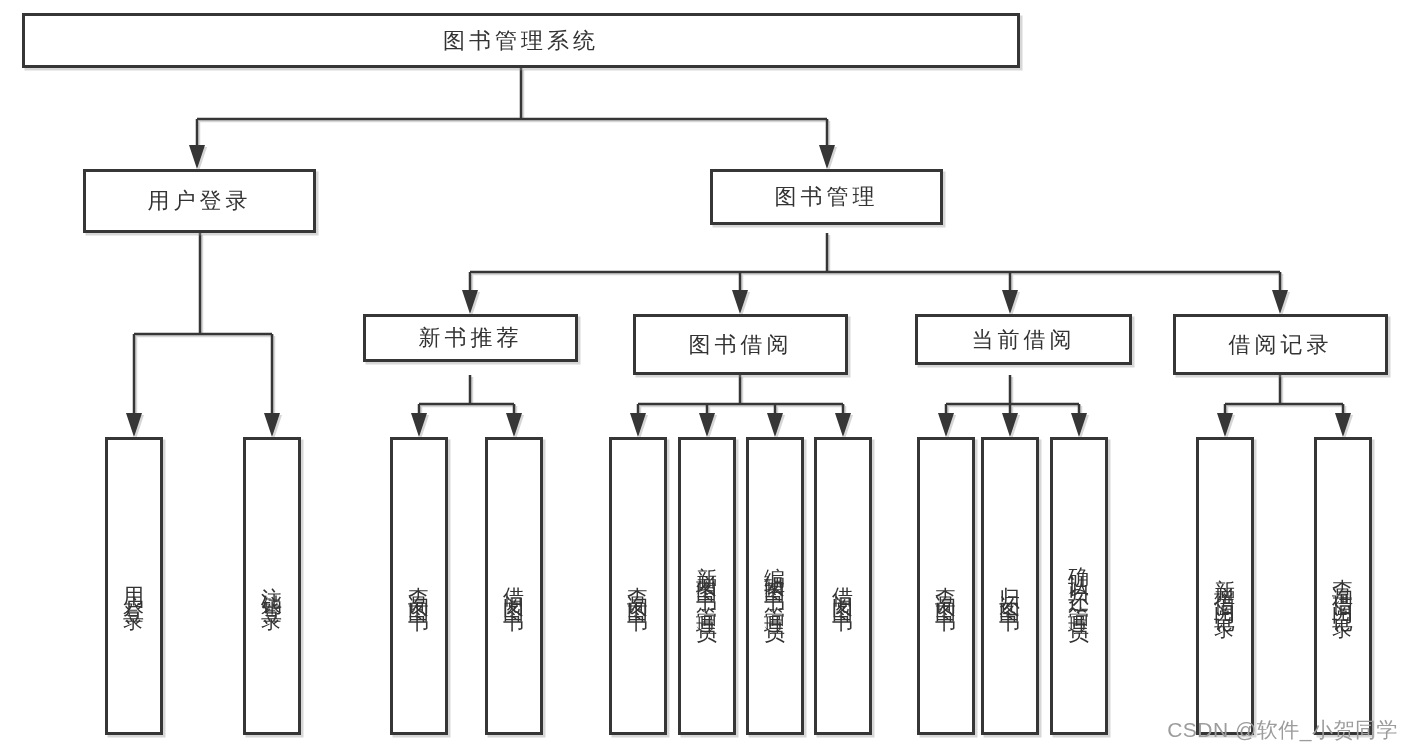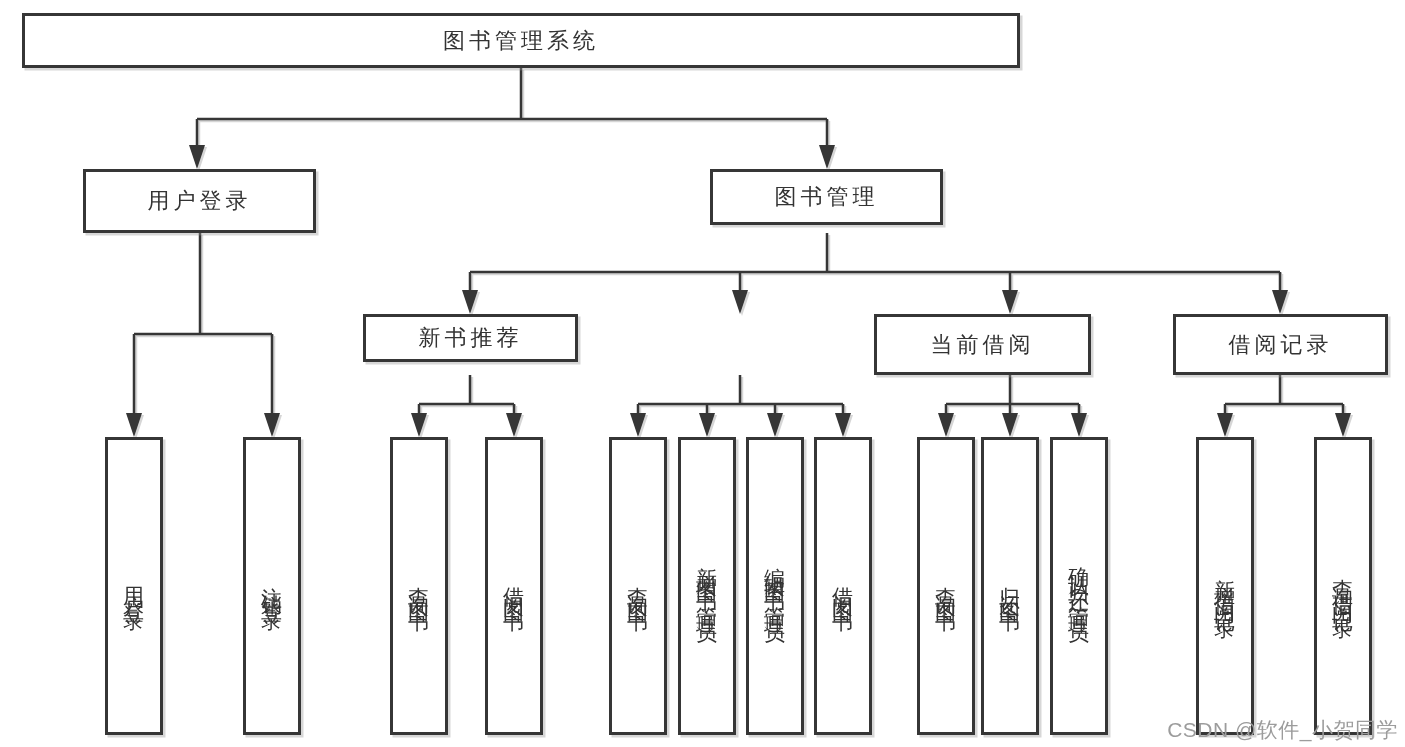--- a/index.html
+++ b/index.html
@@ -113,21 +113,24 @@
   <div class="box h" style="left:83px; top:169px; width:233px; height:64px">
     <span class="lbl">用户登录</span>
   </div>
   <div class="box h" style="left:710px; top:169px; width:233px; height:56px">
     <span class="lbl">图书管理</span>
   </div>
 
   <div class="box h" style="left:363px; top:314px; width:215px; height:48px">
     <span class="lbl">新书推荐</span>
   </div>
-  <div class="box h" style="left:874px; top:314px; width:217px; height:61px">
+  <div class="box h" style="left:633px; top:314px; width:215px; height:61px">
+    <span class="lbl">图书借阅</span>
+  </div>
+  <div class="box h" style="left:915px; top:314px; width:217px; height:51px">
     <span class="lbl">当前借阅</span>
   </div>
   <div class="box h" style="left:1173px; top:314px; width:215px; height:61px">
     <span class="lbl">借阅记录</span>
   </div>
 
   <div class="box v" style="left:105px; top:437px; width:58px; height:298px">
     <span class="lbl">用户登录</span>
   </div>
   <div class="box v" style="left:243px; top:437px; width:58px; height:298px">

